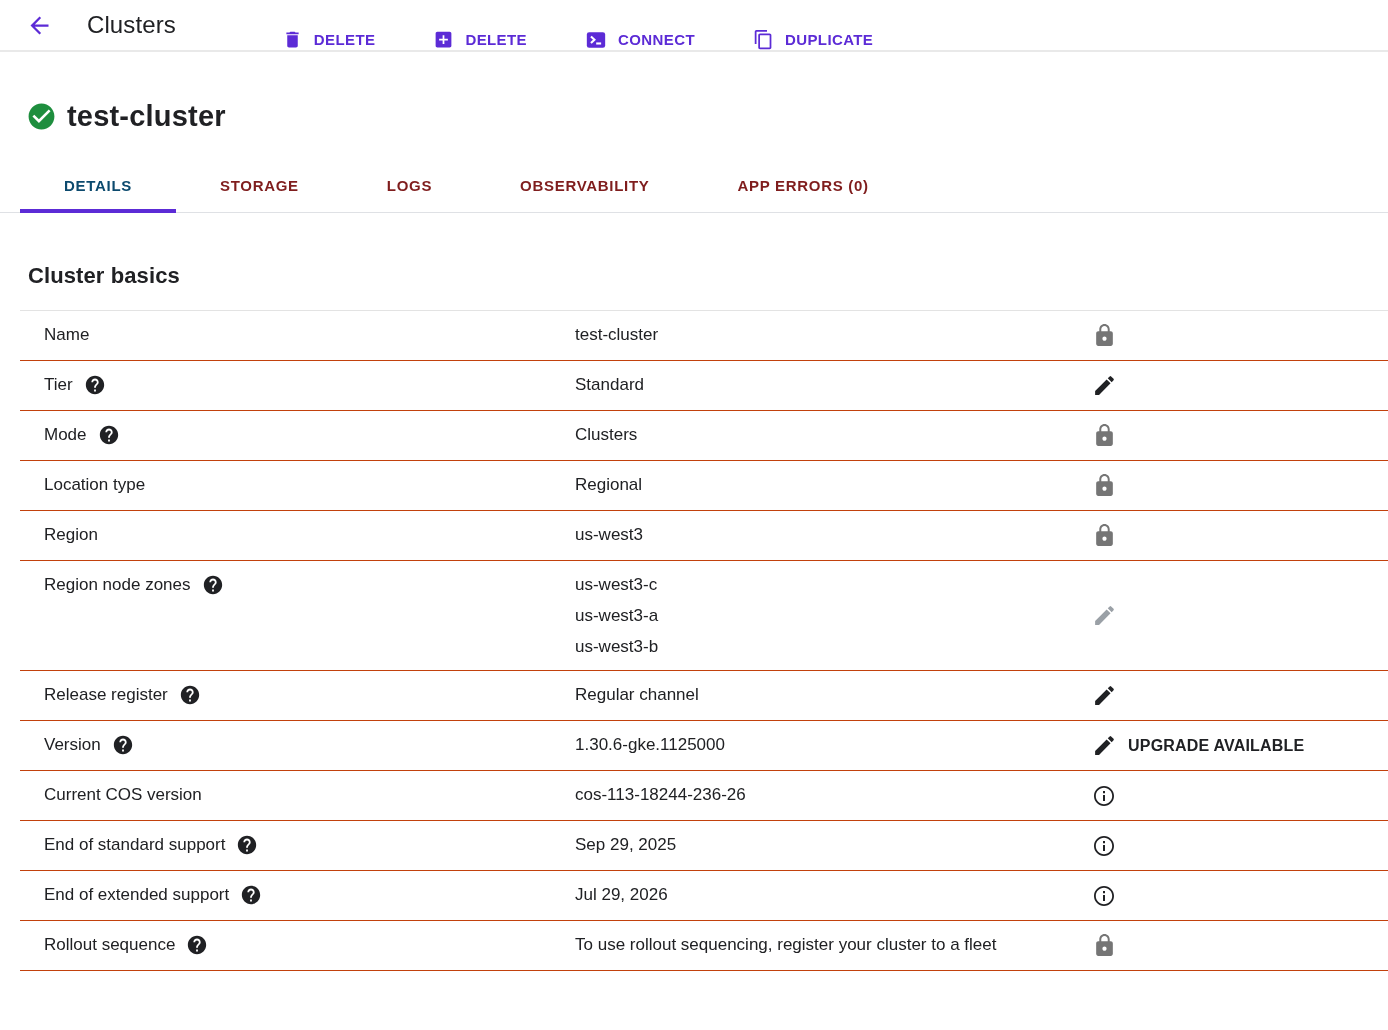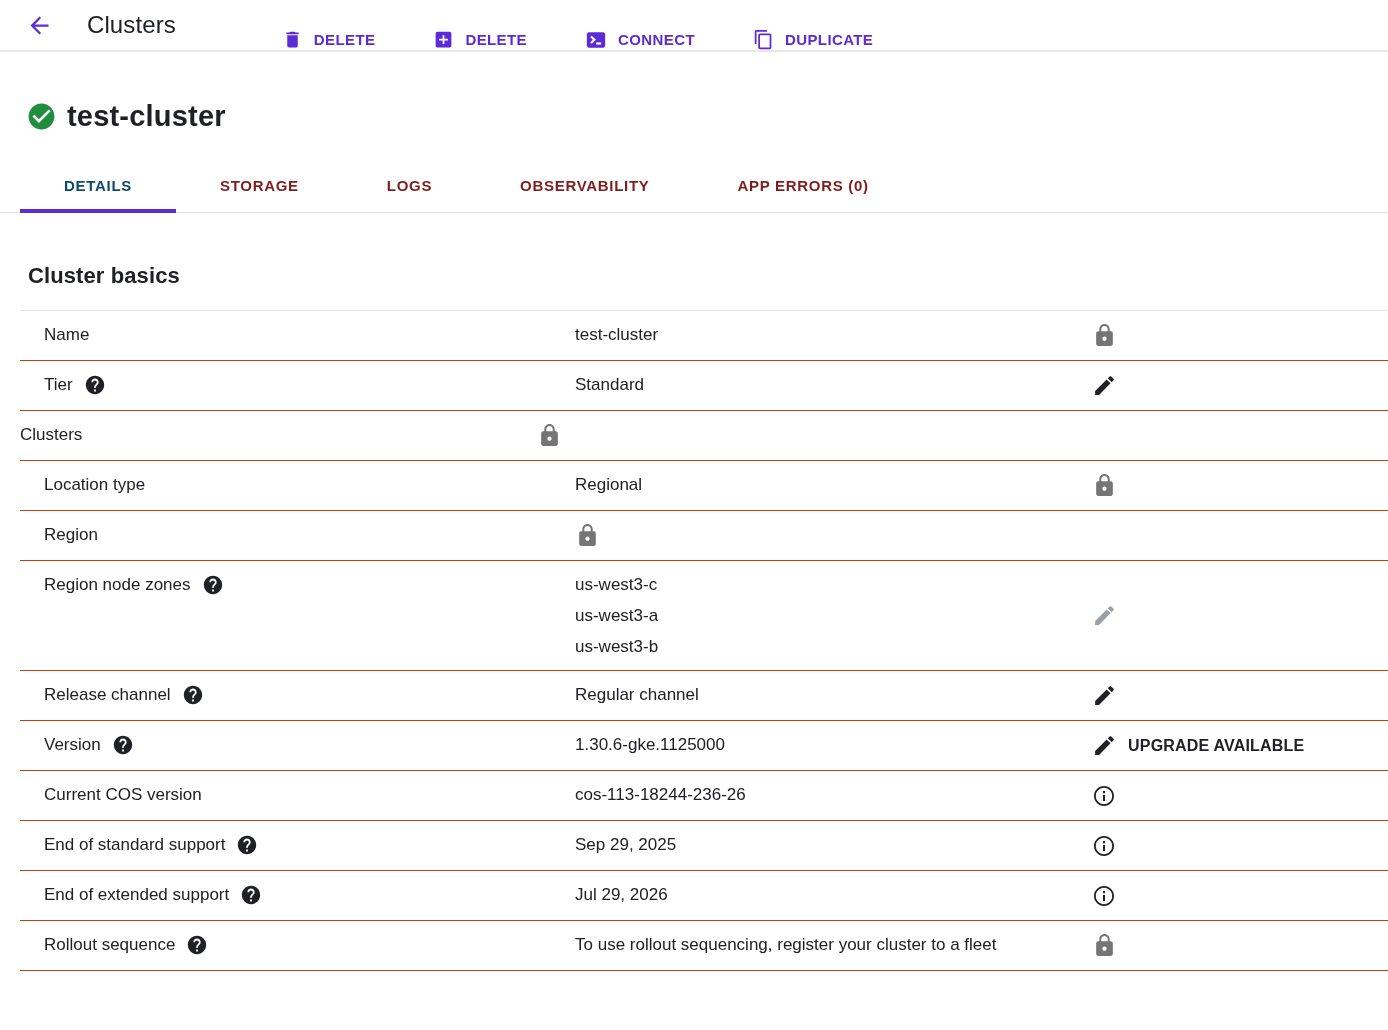--- a/index.html
+++ b/index.html
@@ -213,20 +213,28 @@
       <span class="icon-btn">
         <svg width="25" height="25" viewBox="0 0 24 24">
                 <path fill="#202124" d="M3 17.25V21h3.75L17.81 9.94l-3.75-3.75L3 17.25zM20.71 7.04c.39-.39.39-1.02 0-1.41l-2.34-2.34a1 1 0 0 0-1.41 0l-1.83 1.83 3.75 3.75 1.83-1.83z"></path>
               </svg>
       </span>
 
     </div>
   </div>
 
   <div class="row">
+    <div class="label-cell">
+      <span>Mode</span>
+      <span class="help-badge">
+        <svg width="22" height="22" viewBox="0 0 24 24">
+                <path fill="#202124" d="M12 2C6.48 2 2 6.48 2 12s4.48 10 10 10 10-4.48 10-10S17.52 2 12 2zm1 17h-2v-2h2v2zm2.07-7.75l-.9.92C13.45 12.9 13 13.5 13 15h-2v-.5c0-1.1.45-2.1 1.17-2.83l1.24-1.26c.37-.36.59-.86.59-1.41 0-1.1-.9-2-2-2s-2 .9-2 2H8c0-2.21 1.79-4 4-4s4 1.79 4 4c0 .88-.36 1.68-.93 2.25z"></path>
+              </svg>
+      </span>
+    </div>
     <div class="value-cell"><span class="inner">Clusters</span></div>
     <div class="action-cell">
       <span class="icon-static">
         <svg width="25" height="25" viewBox="0 0 24 24">
                 <path fill="#757575" d="M18 8h-1V6c0-2.76-2.24-5-5-5S7 3.24 7 6v2H6c-1.1 0-2 .9-2 2v10c0 1.1.9 2 2 2h12c1.1 0 2-.9 2-2V10c0-1.1-.9-2-2-2zm-6 9c-1.1 0-2-.9-2-2s.9-2 2-2 2 .9 2 2-.9 2-2 2zm3.1-9H8.9V6c0-1.71 1.39-3.1 3.1-3.1 1.71 0 3.1 1.39 3.1 3.1v2z"></path>
               </svg>
       </span>
 
     </div>
   </div>
@@ -245,20 +253,21 @@
       </span>
 
     </div>
   </div>
 
   <div class="row">
     <div class="label-cell">
       <span>Region</span>
 
     </div>
+    <div class="value-cell"><span class="inner">us-west3</span></div>
     <div class="action-cell">
       <span class="icon-static">
         <svg width="25" height="25" viewBox="0 0 24 24">
                 <path fill="#757575" d="M18 8h-1V6c0-2.76-2.24-5-5-5S7 3.24 7 6v2H6c-1.1 0-2 .9-2 2v10c0 1.1.9 2 2 2h12c1.1 0 2-.9 2-2V10c0-1.1-.9-2-2-2zm-6 9c-1.1 0-2-.9-2-2s.9-2 2-2 2 .9 2 2-.9 2-2 2zm3.1-9H8.9V6c0-1.71 1.39-3.1 3.1-3.1 1.71 0 3.1 1.39 3.1 3.1v2z"></path>
               </svg>
       </span>
 
     </div>
   </div>
 
@@ -280,21 +289,21 @@
         <svg width="25" height="25" viewBox="0 0 24 24">
                 <path fill="#9aa0a6" d="M3 17.25V21h3.75L17.81 9.94l-3.75-3.75L3 17.25zM20.71 7.04c.39-.39.39-1.02 0-1.41l-2.34-2.34a1 1 0 0 0-1.41 0l-1.83 1.83 3.75 3.75 1.83-1.83z"></path>
               </svg>
       </span>
 
     </div>
   </div>
 
   <div class="row">
     <div class="label-cell">
-      <span>Release channel</span>
+      <span>Release register</span>
       <span class="help-badge">
         <svg width="22" height="22" viewBox="0 0 24 24">
                 <path fill="#202124" d="M12 2C6.48 2 2 6.48 2 12s4.48 10 10 10 10-4.48 10-10S17.52 2 12 2zm1 17h-2v-2h2v2zm2.07-7.75l-.9.92C13.45 12.9 13 13.5 13 15h-2v-.5c0-1.1.45-2.1 1.17-2.83l1.24-1.26c.37-.36.59-.86.59-1.41 0-1.1-.9-2-2-2s-2 .9-2 2H8c0-2.21 1.79-4 4-4s4 1.79 4 4c0 .88-.36 1.68-.93 2.25z"></path>
               </svg>
       </span>
     </div>
     <div class="value-cell"><span class="inner">Regular channel</span></div>
     <div class="action-cell">
 
       <span class="icon-btn">

